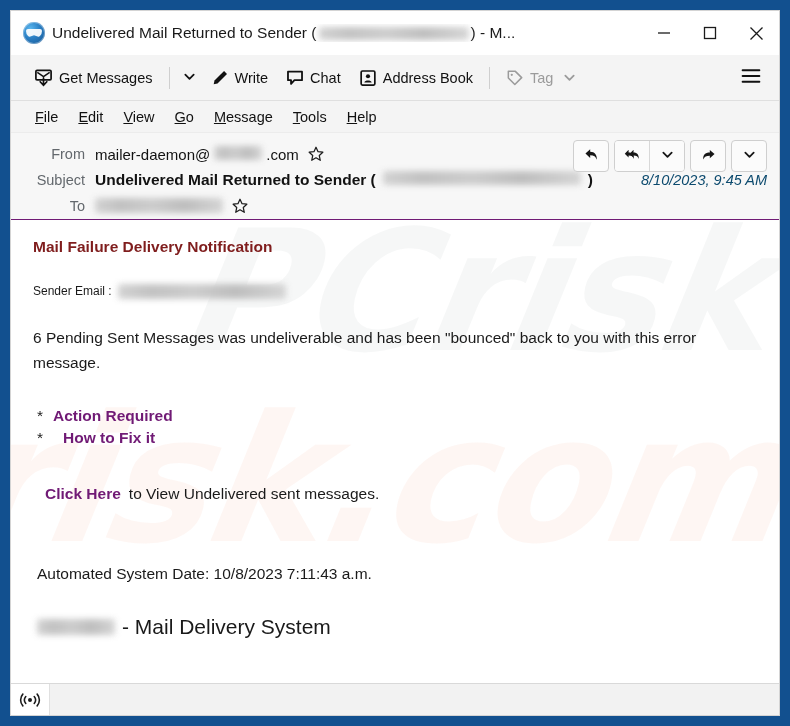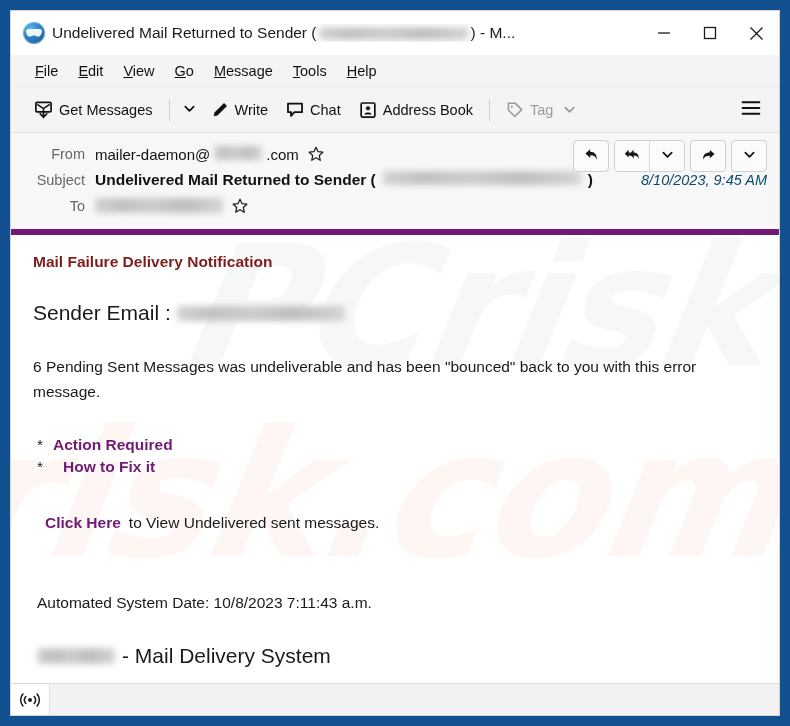--- a/index.html
+++ b/index.html
@@ -153,22 +153,22 @@
   .tb-caret {
     display: flex; align-items: center; justify-content: center;
     padding: 6px 6px;
     border-radius: 3px;
   }
   #toolbar-spacer { flex: 1 1 auto; }
 
   
   #msg-header {
     background: #f7f7f7;
-    border-bottom: 6px solid #701a75;
-    padding: 8px 12px 10px 12px;
+    border-bottom: 1px solid #701a75;
+    padding: 8px 12px 0 12px;
     box-sizing: border-box;
     position: relative;
   }
   .hdr-row {
     display: flex;
     align-items: center;
     min-height: 26px;
   }
   .hdr-label {
     width: 72px;
@@ -270,21 +270,21 @@
   }
   #body-content { position: relative; z-index: 1; }
 
   .b-title {
     font-size: 15.5px;
     font-weight: bold;
     color: #7f1d1d;
     margin: 0 0 26px 0;
   }
   .b-line {
-    font-size: 21px;
+    font-size: 12px;
     color: #1a1a1a;
     margin: 0 0 24px 0;
     line-height: 1.55;
     display: flex;
     align-items: center;
     flex-wrap: wrap;
   }
   .b-para {
     font-size: 15.5px;
     color: #1a1a1a;
@@ -383,101 +383,101 @@
         <div class="win-btn">
           <svg width="14" height="14" viewBox="0 0 14 14">
               <rect x="1.5" y="1.5" width="11" height="11" stroke="currentColor" stroke-width="1.3" fill="none"></rect>
             </svg>
         </div>
         <div class="win-btn">
           <svg width="15" height="15" viewBox="0 0 15 15">
               <path d="M1.5 1.5 L13.5 13.5 M13.5 1.5 L1.5 13.5" stroke="currentColor" stroke-width="1.3" fill="none"></path>
             </svg>
         </div>
+      </div>
+    </div>
+
+    <div id="toolbar">
+      <div class="tb-btn">
+        <span class="tb-icon">
+          <svg width="19" height="19" viewBox="0 0 20 20">
+            <rect x="2" y="2.5" width="16" height="10" rx="1.2" stroke="currentColor" stroke-width="1.8" fill="none"></rect>
+            <path d="M3.5 4.5 L10 9 L16.5 4.5" stroke="currentColor" stroke-width="1.6" fill="none"></path>
+            <path d="M10 10.5 V18 M6.5 14.5 L10 18.2 L13.5 14.5" stroke="currentColor" stroke-width="1.8" fill="none" stroke-linecap="round"></path>
+          </svg>
+        </span>
+        <span>Get Messages</span>
+      </div>
+      <div class="tb-sep"></div>
+      <div class="tb-caret">
+        <span>
+          <svg width="13" height="13" viewBox="0 0 14 14">
+              <path d="M2.5 5 L7 9.5 L11.5 5" stroke="#111" stroke-width="1.9" fill="none" stroke-linecap="round" stroke-linejoin="round"></path>
+            </svg>
+        </span>
+      </div>
+      <div class="tb-btn">
+        <span class="tb-icon">
+          <svg width="18" height="18" viewBox="0 0 20 20">
+            <path d="M14.5 2.2 L17.8 5.5 L7.2 16.1 L3 17 L3.9 12.8 Z" fill="currentColor"></path>
+          </svg>
+        </span>
+        <span>Write</span>
+      </div>
+      <div class="tb-btn">
+        <span class="tb-icon">
+          <svg width="18" height="18" viewBox="0 0 20 20">
+            <path d="M2.2 3 H17.8 V12.4 H9.4 L5.6 16.6 V12.4 H2.2 Z" stroke="currentColor" stroke-width="2" fill="none" stroke-linejoin="round"></path>
+          </svg>
+        </span>
+        <span>Chat</span>
+      </div>
+      <div class="tb-btn">
+        <span class="tb-icon">
+          <svg width="18" height="18" viewBox="0 0 20 20">
+            <rect x="2.4" y="2.2" width="15.2" height="15.6" rx="1.4" stroke="currentColor" stroke-width="1.9" fill="none"></rect>
+            <circle cx="10" cy="8" r="2.3" fill="currentColor"></circle>
+            <path d="M5.9 15 C6.6 12.2 13.4 12.2 14.1 15 Z" fill="currentColor"></path>
+          </svg>
+        </span>
+        <span>Address Book</span>
+      </div>
+      <div class="tb-sep"></div>
+      <div class="tb-btn disabled">
+        <span class="tb-icon">
+          <svg width="18" height="18" viewBox="0 0 20 20">
+            <path d="M2.6 2.6 H10.4 L17.4 9.6 L9.8 17.2 L2.6 10 Z" stroke="currentColor" stroke-width="1.7" fill="none" stroke-linejoin="round"></path>
+            <circle cx="6.4" cy="6.4" r="1.25" fill="currentColor"></circle>
+          </svg>
+        </span>
+        <span>Tag</span>
+        <span style="margin-left:4px;display:flex;">
+          <svg width="13" height="13" viewBox="0 0 14 14">
+              <path d="M2.5 5 L7 9.5 L11.5 5" stroke="#9b9b9b" stroke-width="1.9" fill="none" stroke-linecap="round" stroke-linejoin="round"></path>
+            </svg>
+        </span>
+      </div>
+      <div id="toolbar-spacer"></div>
+      <div class="tb-caret">
+        <span>
+          <svg width="20" height="16" viewBox="0 0 20 16">
+            <path d="M1.6 2.2 H18.4 M1.6 8 H18.4 M1.6 13.8 H18.4" stroke="#111" stroke-width="1.9" stroke-linecap="round"></path>
+          </svg>
+        </span>
       </div>
     </div>
 
     <div id="menu-bar">
       <div class="menu-item"><u>F</u>ile</div>
       <div class="menu-item"><u>E</u>dit</div>
       <div class="menu-item"><u>V</u>iew</div>
       <div class="menu-item"><u>G</u>o</div>
       <div class="menu-item"><u>M</u>essage</div>
       <div class="menu-item"><u>T</u>ools</div>
       <div class="menu-item"><u>H</u>elp</div>
-    </div>
-
-    <div id="toolbar">
-      <div class="tb-btn">
-        <span class="tb-icon">
-          <svg width="19" height="19" viewBox="0 0 20 20">
-            <rect x="2" y="2.5" width="16" height="10" rx="1.2" stroke="currentColor" stroke-width="1.8" fill="none"></rect>
-            <path d="M3.5 4.5 L10 9 L16.5 4.5" stroke="currentColor" stroke-width="1.6" fill="none"></path>
-            <path d="M10 10.5 V18 M6.5 14.5 L10 18.2 L13.5 14.5" stroke="currentColor" stroke-width="1.8" fill="none" stroke-linecap="round"></path>
-          </svg>
-        </span>
-        <span>Get Messages</span>
-      </div>
-      <div class="tb-sep"></div>
-      <div class="tb-caret">
-        <span>
-          <svg width="13" height="13" viewBox="0 0 14 14">
-              <path d="M2.5 5 L7 9.5 L11.5 5" stroke="#111" stroke-width="1.9" fill="none" stroke-linecap="round" stroke-linejoin="round"></path>
-            </svg>
-        </span>
-      </div>
-      <div class="tb-btn">
-        <span class="tb-icon">
-          <svg width="18" height="18" viewBox="0 0 20 20">
-            <path d="M14.5 2.2 L17.8 5.5 L7.2 16.1 L3 17 L3.9 12.8 Z" fill="currentColor"></path>
-          </svg>
-        </span>
-        <span>Write</span>
-      </div>
-      <div class="tb-btn">
-        <span class="tb-icon">
-          <svg width="18" height="18" viewBox="0 0 20 20">
-            <path d="M2.2 3 H17.8 V12.4 H9.4 L5.6 16.6 V12.4 H2.2 Z" stroke="currentColor" stroke-width="2" fill="none" stroke-linejoin="round"></path>
-          </svg>
-        </span>
-        <span>Chat</span>
-      </div>
-      <div class="tb-btn">
-        <span class="tb-icon">
-          <svg width="18" height="18" viewBox="0 0 20 20">
-            <rect x="2.4" y="2.2" width="15.2" height="15.6" rx="1.4" stroke="currentColor" stroke-width="1.9" fill="none"></rect>
-            <circle cx="10" cy="8" r="2.3" fill="currentColor"></circle>
-            <path d="M5.9 15 C6.6 12.2 13.4 12.2 14.1 15 Z" fill="currentColor"></path>
-          </svg>
-        </span>
-        <span>Address Book</span>
-      </div>
-      <div class="tb-sep"></div>
-      <div class="tb-btn disabled">
-        <span class="tb-icon">
-          <svg width="18" height="18" viewBox="0 0 20 20">
-            <path d="M2.6 2.6 H10.4 L17.4 9.6 L9.8 17.2 L2.6 10 Z" stroke="currentColor" stroke-width="1.7" fill="none" stroke-linejoin="round"></path>
-            <circle cx="6.4" cy="6.4" r="1.25" fill="currentColor"></circle>
-          </svg>
-        </span>
-        <span>Tag</span>
-        <span style="margin-left:4px;display:flex;">
-          <svg width="13" height="13" viewBox="0 0 14 14">
-              <path d="M2.5 5 L7 9.5 L11.5 5" stroke="#9b9b9b" stroke-width="1.9" fill="none" stroke-linecap="round" stroke-linejoin="round"></path>
-            </svg>
-        </span>
-      </div>
-      <div id="toolbar-spacer"></div>
-      <div class="tb-caret">
-        <span>
-          <svg width="20" height="16" viewBox="0 0 20 16">
-            <path d="M1.6 2.2 H18.4 M1.6 8 H18.4 M1.6 13.8 H18.4" stroke="#111" stroke-width="1.9" stroke-linecap="round"></path>
-          </svg>
-        </span>
-      </div>
     </div>
 
     <div id="msg-header">
 
       <div class="hdr-row">
         <div class="hdr-label">From</div>
         <div class="hdr-value">
           <span>mailer-daemon@</span>
             <span class="redact" id="from-redact"></span>
             <span>.com</span>

